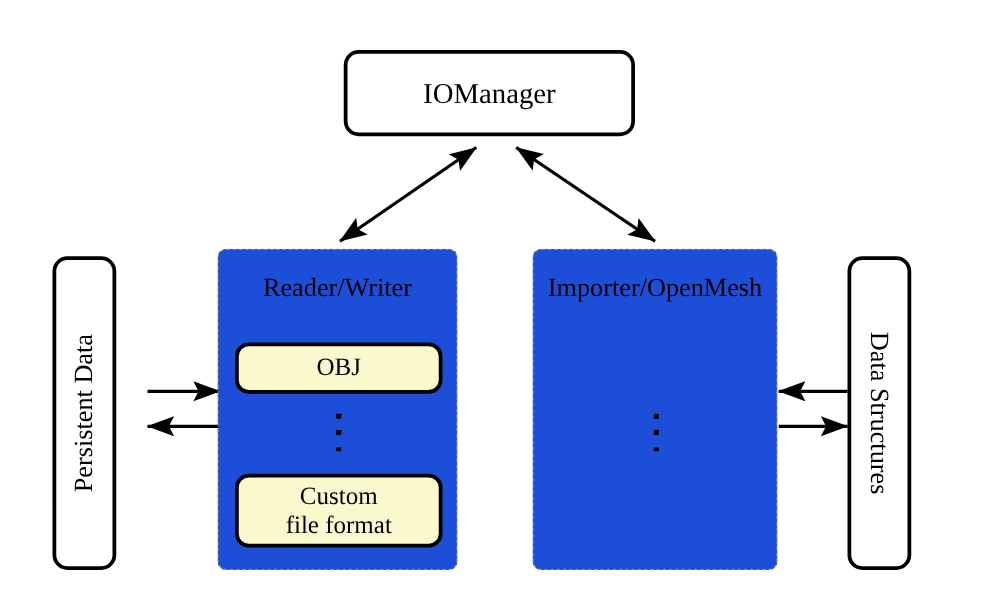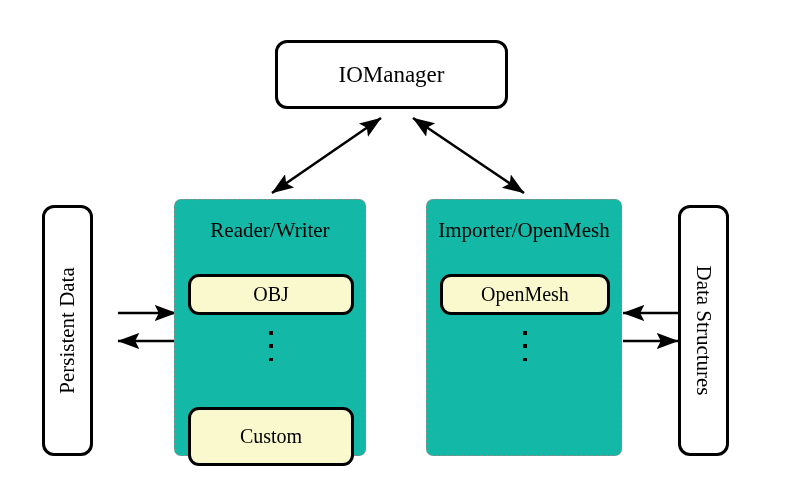--- a/index.html
+++ b/index.html
@@ -33,21 +33,21 @@
     border-radius: 12px;
     box-sizing: border-box;
     display: flex;
     align-items: center;
     justify-content: center;
   }
 
   
   .panel {
     position: absolute;
-    background: #14b8a6;
+    background: #1d4ed8;
     border: 1.6px dashed #8c8c8c;
     border-radius: 7px;
     box-sizing: border-box;
   }
   .panel-title {
     position: absolute;
     left: 0;
     right: 0;
     text-align: center;
     font-size: 21px;
@@ -162,31 +162,29 @@
     <div class="box-inner" style="left:13px; top:74px; width:166px; height:41px;">
       <span>OBJ</span>
     </div>
 
     <div class="vdots" style="left:91px; top:131px;">
       <i></i>
         <i></i>
         <i></i>
     </div>
 
-    <div class="box-inner" style="left:13px; top:179px; width:166px; height:59px; flex-direction:column;margin-top:28px;">
+    <div class="box-inner" style="left:13px; top:179px; width:166px; height:59px; flex-direction:column;">
       <span>Custom</span>
+      <span>file format</span>
     </div>
   </div>
 
   <div class="panel" style="left:426px; top:199px; width:196px; height:257px;">
     <div class="panel-title" style="top:20px;">Importer/OpenMesh</div>
 
-    <div class="box-inner" style="left:13px; top:74px; width:170px; height:41px;">
-      <span>OpenMesh</span>
-    </div>
 
     <div class="vdots" style="left:93px; top:131px;">
       <i></i>
         <i></i>
         <i></i>
     </div>
 
   </div>
 
 </div>

